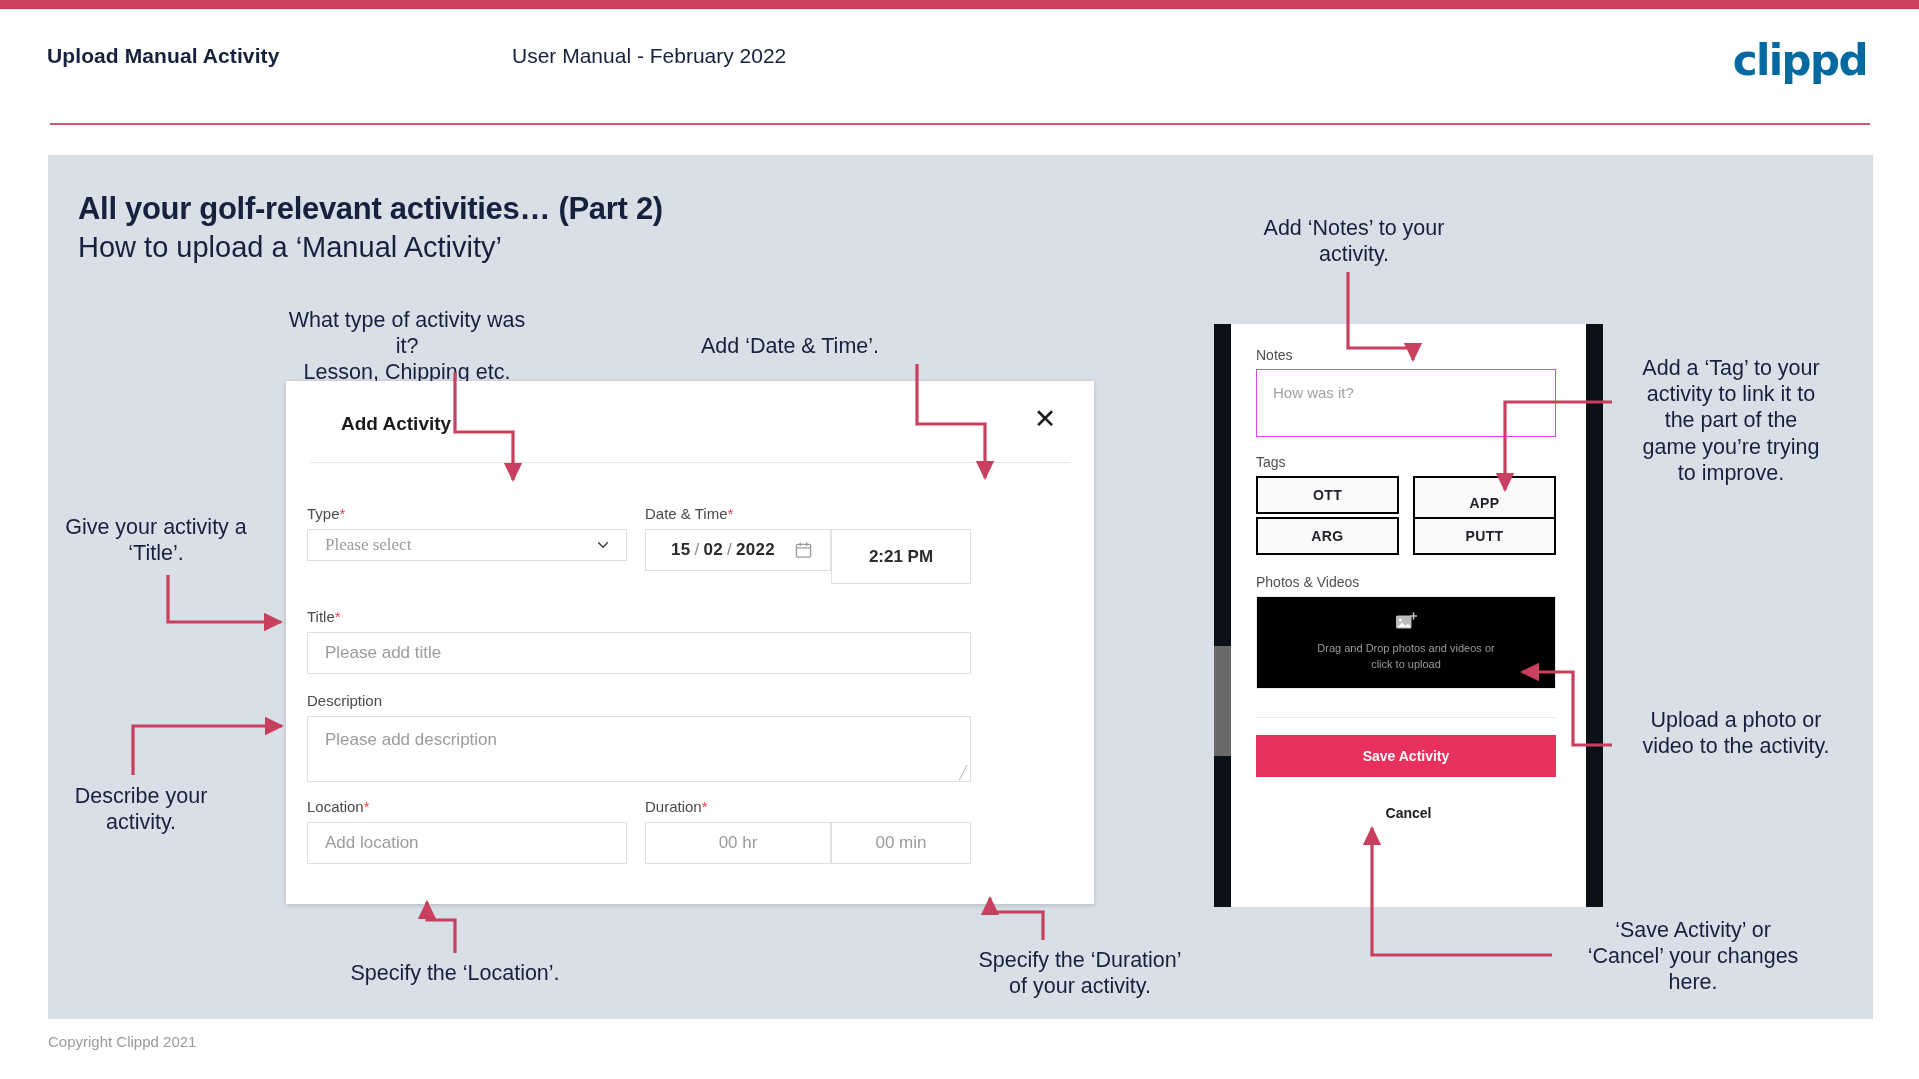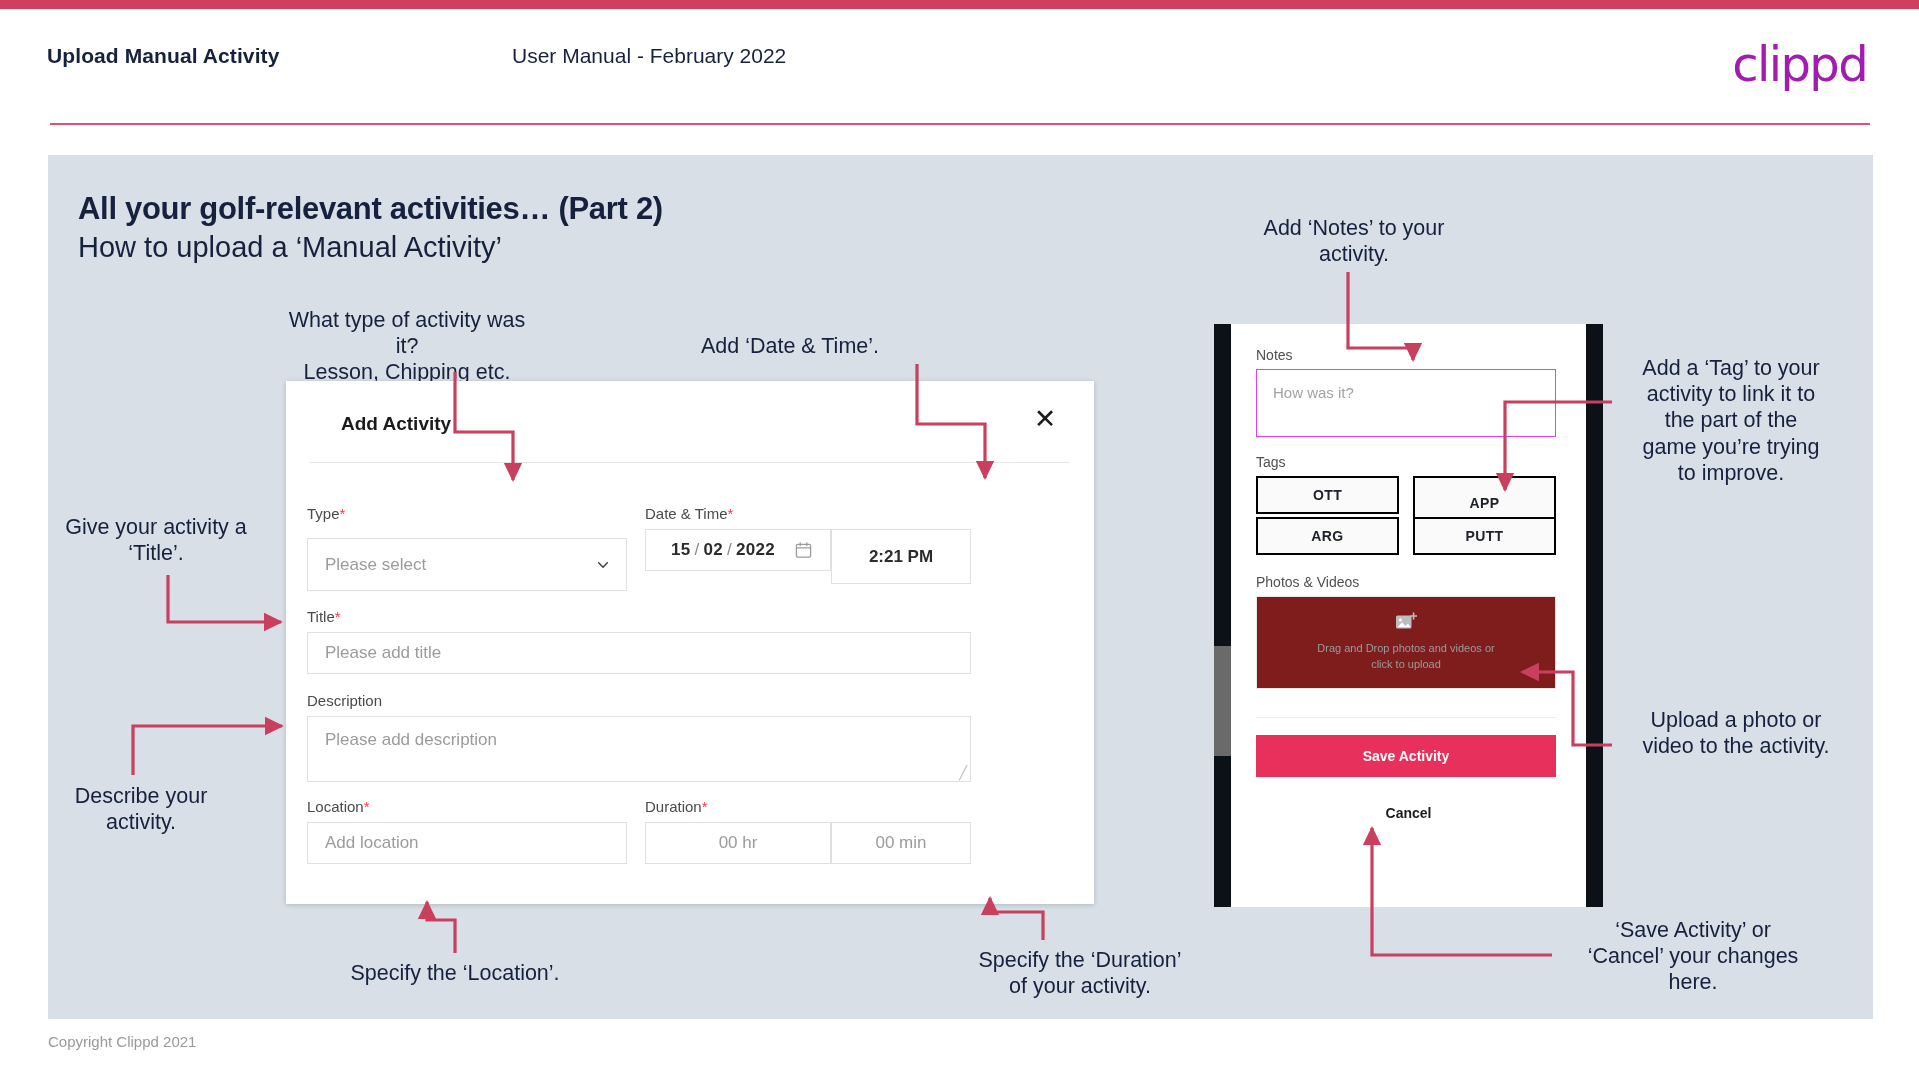--- a/index.html
+++ b/index.html
@@ -23,21 +23,21 @@
     position: absolute; left: 47px; top: 44px;
     font-size: 21px; font-weight: 600; color: #16213d;
     letter-spacing: .1px;
   }
   .hdr-sub {
     position: absolute; left: 512px; top: 44px;
     font-size: 21px; font-weight: 400; color: #16213d;
   }
   .logo {
     position: absolute; right: 52px; top: 36px;
-    font-size: 48px; font-weight: 400; color: #a21caf;
+    font-size: 42px; font-weight: 700; color: #0369a1;
     letter-spacing: -1.6px; font-family: "DejaVu Sans", sans-serif;
   }
   .hdr-rule {
     position: absolute; left: 50px; top: 123px;
     width: 1820px; height: 2px; background: #d4566f;
   }
   
   .slide {
     position: absolute; left: 48px; top: 155px;
     width: 1825px; height: 864px;
@@ -154,21 +154,21 @@
   .tag-btn {
     position: absolute; border: 2px solid #000000; box-sizing: border-box;
     background: #fafafa;
     display: flex; align-items: center; justify-content: center;
     font-size: 14px; font-weight: 700; color: #20232a;
     letter-spacing: .4px;
   }
   .drop-zone {
     position: absolute; border: 1px solid #e8e8e8; box-sizing: border-box;
     display: flex; flex-direction: column; align-items: center;
-    justify-content: center; background: #7f1d1d;
+    justify-content: center; background: #000000;
   }
   .drop-txt {
     font-size: 11px; color: #9b9b9b; text-align: center; line-height: 1.45;
     width: 190px; margin-top: 9px;
   }
   .p-rule {
     position: absolute; height: 1px; background: #ececec;
   }
   .save-btn {
     position: absolute;
@@ -231,21 +231,21 @@
 here.</div>
 
 <div class="dialog">
   <div class="dlg-title">Add Activity</div>
   <div class="dlg-close">✕</div>
   <div class="dlg-rule"></div>
 
   <div class="fld-label" style="left:21px; top:124px;">
     <span>Type</span><span class="req">*</span>
   </div>
-  <div class="fld-box" style="left:21px; top:157px; width:320px; height:53px;">
+  <div class="fld-box" style="left:21px; top:148px; width:320px; height:32px;font-family:Liberation Serif, serif;">
     <span class="fld-ph">Please select</span>
     <svg class="chevron" viewBox="0 0 16 16">
       <path d="M3 5.5 L8 10.5 L13 5.5" stroke="#3c3c3c" stroke-width="1.6" fill="none" stroke-linecap="round" stroke-linejoin="round"></path>
     </svg>
   </div>
 
   <div class="fld-label" style="left:359px; top:124px;">
     <span>Date &amp; Time</span><span class="req">*</span>
   </div>
   <div class="fld-box" style="left:359px; top:148px; width:186px; height:42px;">

